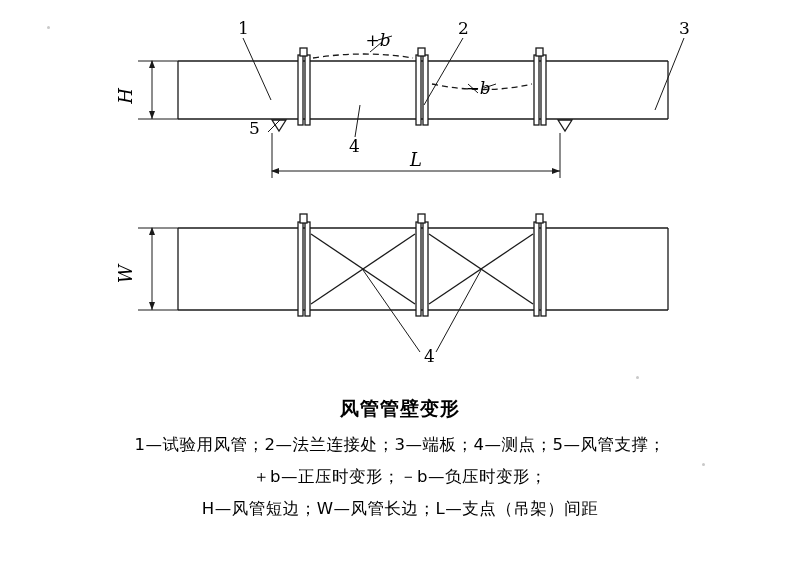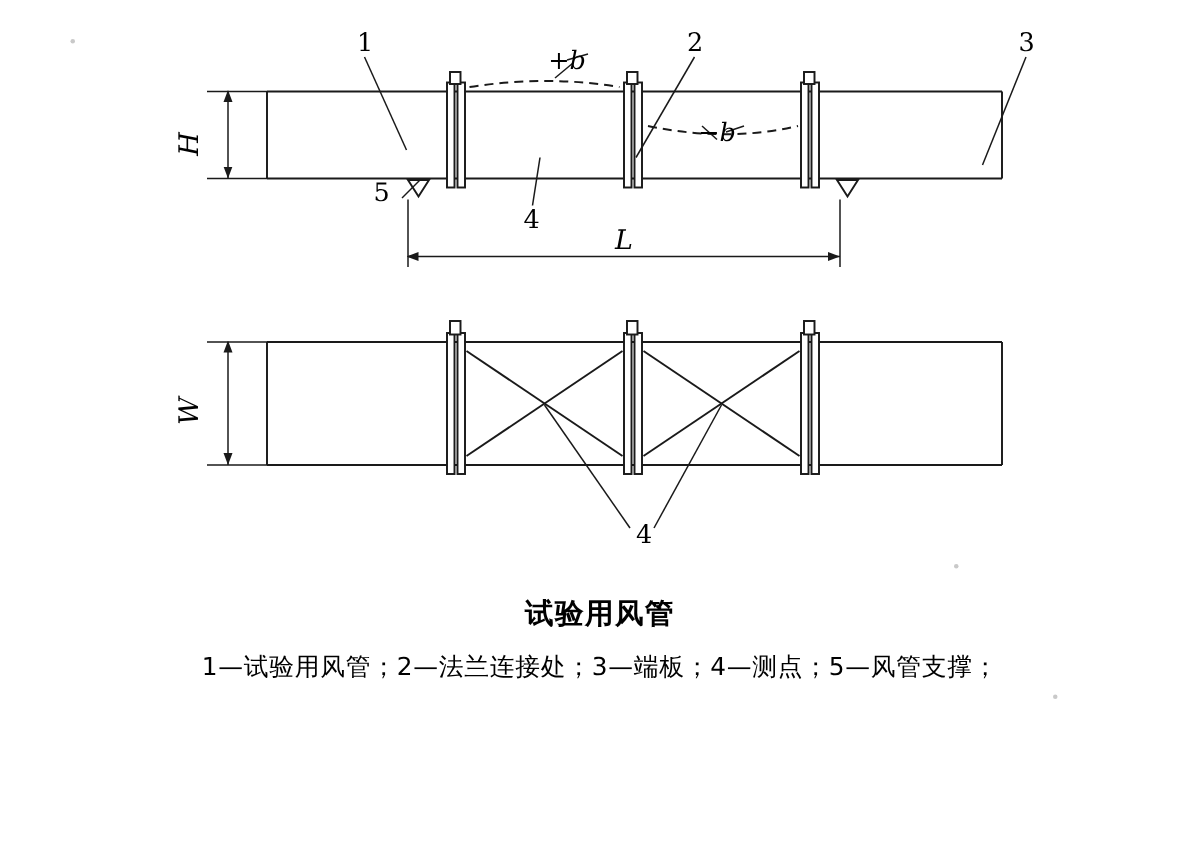--- a/index.html
+++ b/index.html
@@ -195,17 +195,19 @@
       <text x="378" y="46" font-family="DejaVu Serif, serif" font-style="italic" font-size="17" text-anchor="middle">+b</text>
       <text x="478" y="94" font-family="DejaVu Serif, serif" font-style="italic" font-size="17" text-anchor="middle">−b</text>
     </g>
   </svg>
 
   <div class="speck" style="left:47px; top:26px;"></div>
   <div class="speck" style="left:636px; top:376px;"></div>
   <div class="speck" style="left:702px; top:463px;"></div>
 
   <div class="caption-block">
-    <div class="fig-title">试验用风管</div>
+    <div class="fig-title">风管管壁变形</div>
     <div class="legend-line">1—试验用风管；2—法兰连接处；3—端板；4—测点；5—风管支撑；</div>
+    <div class="legend-line">＋b—正压时变形；－b—负压时变形；</div>
+    <div class="legend-line">H—风管短边；W—风管长边；L—支点（吊架）间距</div>
   </div>
 
 </div>
 
 </body></html>

